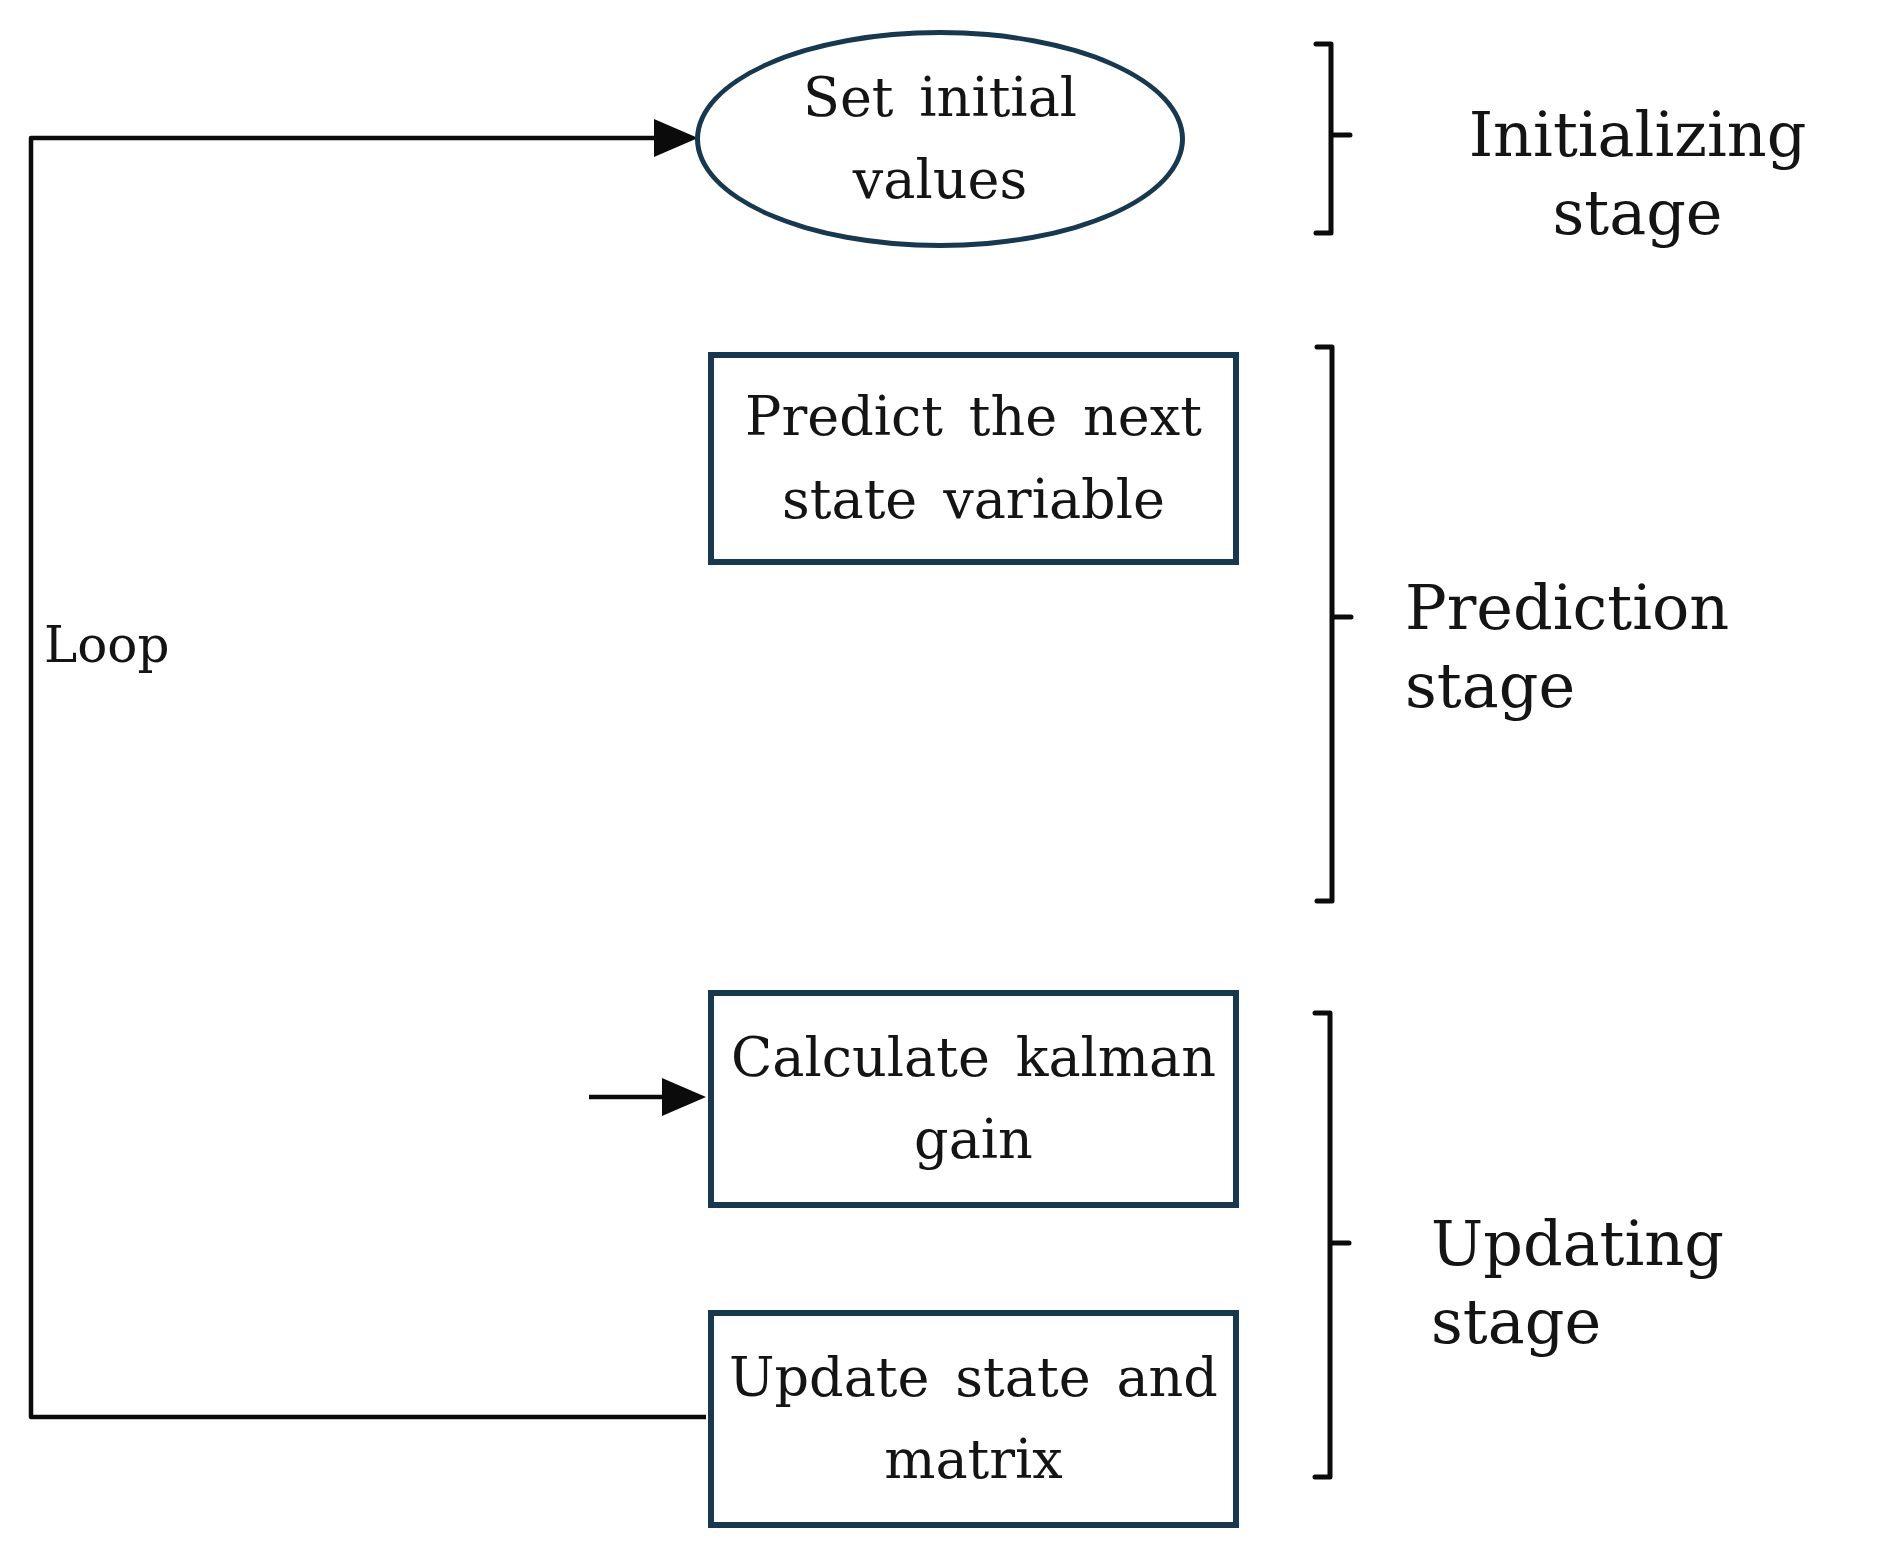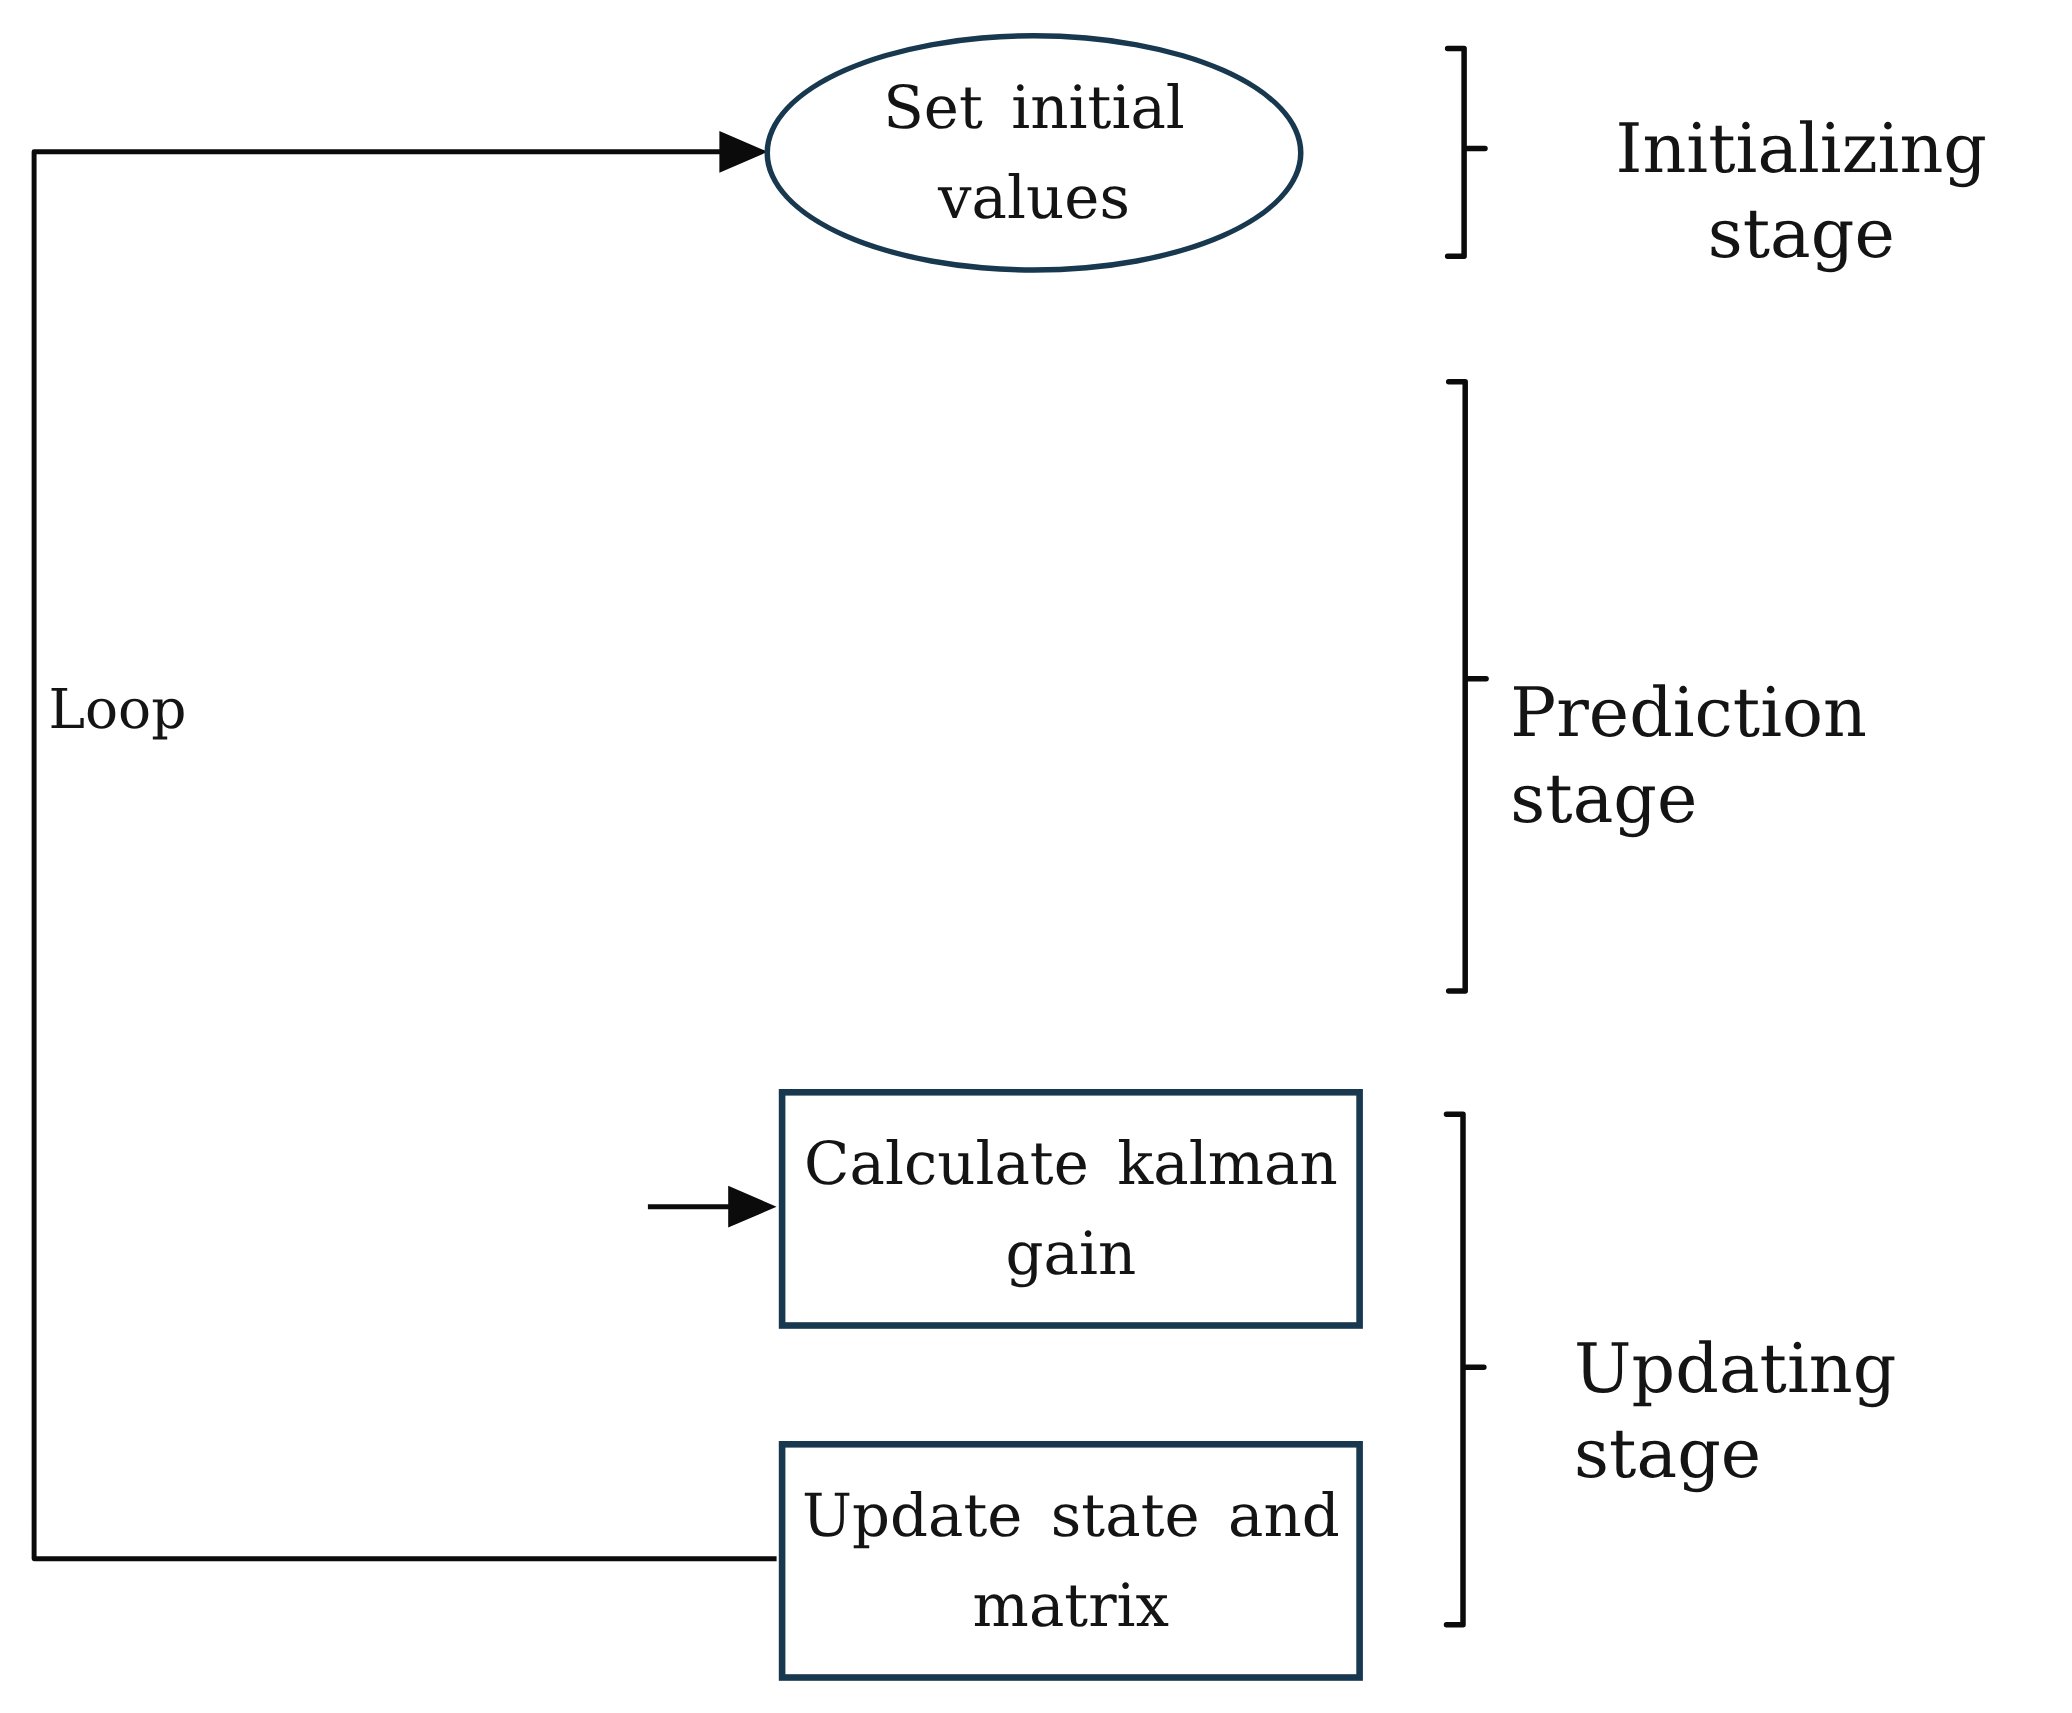--- a/index.html
+++ b/index.html
@@ -84,31 +84,33 @@
     <g stroke="#0b0b0b" stroke-width="5" fill="none" stroke-linejoin="round" stroke-linecap="round">
       <path d="M 1316 44 L 1331 44 L 1331 135 L 1350 135 L 1331 135 L 1331 233 L 1316 233"></path>
       <path d="M 1317 347 L 1332 347 L 1332 617 L 1351 617 L 1332 617 L 1332 901 L 1317 901"></path>
       <path d="M 1315 1013 L 1330 1013 L 1330 1243 L 1349 1243 L 1330 1243 L 1330 1477 L 1315 1477"></path>
     </g>
   </svg>
 
   <div class="node ellipse" style="left:695px; top:30px; width:490px; height:218px;">Set initial
 values</div>
 
+  <div class="node" style="left:708px; top:352px; width:531px; height:213px;">Predict the next
+state variable</div>
 
 
 
   <div class="node" style="left:708px; top:990px; width:531px; height:218px;">Calculate kalman
 gain</div>
 
   <div class="node" style="left:708px; top:1310px; width:531px; height:218px;">Update state and
 matrix</div>
 
   <div class="stage-label centered" style="left:1395px; top:96px; width:485px;">Initializing
 stage</div>
 
-  <div class="stage-label" style="left:1373px; top:569px;margin-top:40px;">Prediction stage</div>
+  <div class="stage-label" style="left:1405px; top:569px;">Prediction stage</div>
 
   <div class="stage-label" style="left:1395px; top:1205px;margin-left:36px;">Updating stage</div>
 
   <div class="loop-label" style="left:44px; top:618px;">Loop</div>
 
 </div>
 
 </body></html>

